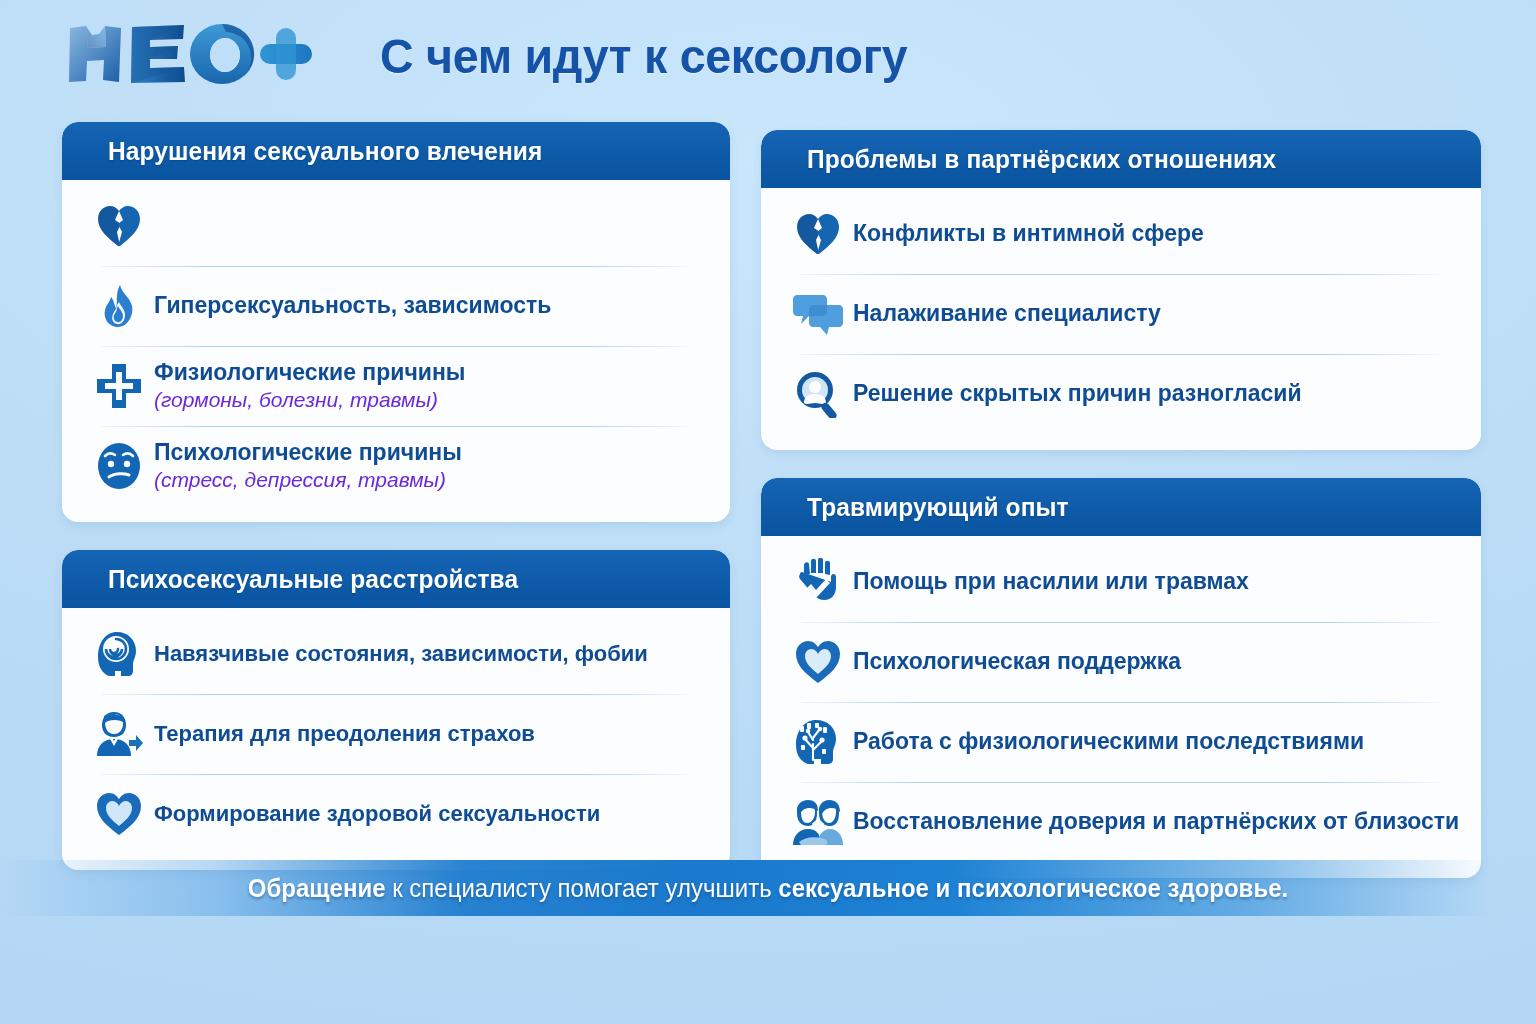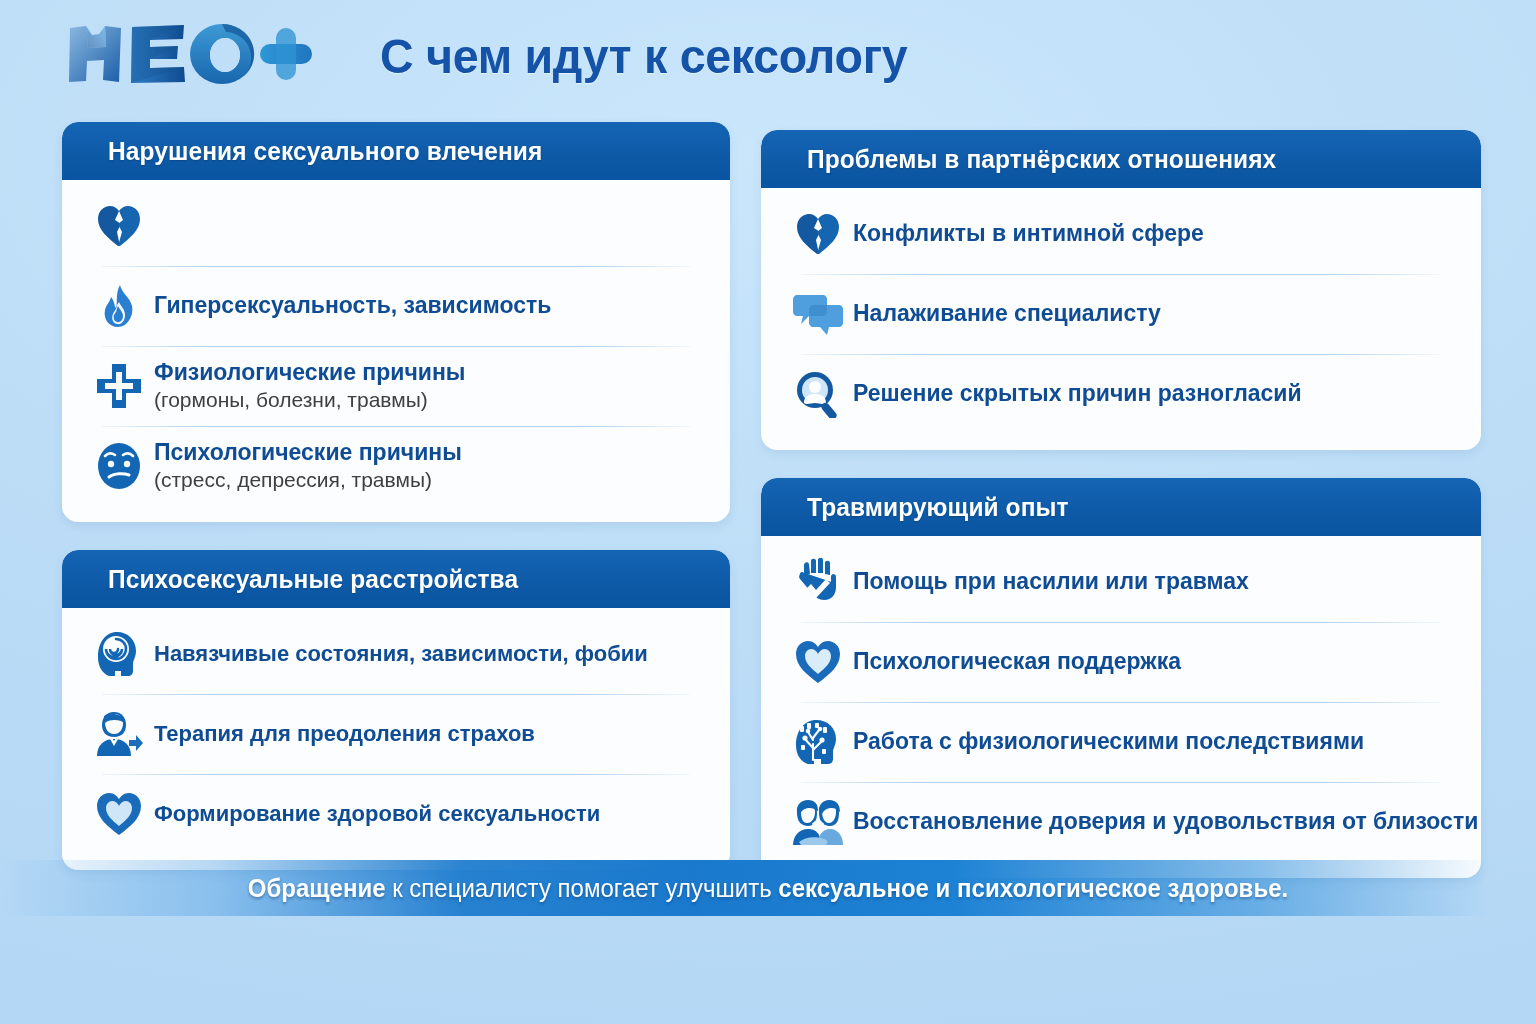--- a/index.html
+++ b/index.html
@@ -130,26 +130,27 @@
     font-weight: bold;
     color: #0f4c94;
     line-height: 1.2;
     white-space: nowrap;
     transform: scaleX(0.98);
     transform-origin: left center;
   }
   .row-title.plain { font-weight: bold; }
   .row-sub {
     font-size: 21px;
-    color: #404040;
+    color: #6d28d9;
     line-height: 1.25;
     margin-top: 12px;
     white-space: nowrap;
     transform: scaleX(0.98);
     transform-origin: left center;
+    font-style: italic;
   }
   .row-tight .row-title { font-size: 22px; }
 
   
   .footer-band {
     position: absolute;
     left: 0;
     right: 0;
     top: 860px;
     height: 56px;
@@ -464,21 +465,21 @@
               <path d="M38 3 C45 3 48 8 48 15 C48 23 45 28 39 28 C32 28 28 23 28 15 C28 8 31 3 38 3 Z" fill="#1266b3"></path>
               <path d="M31 11 C31 6 34 4 38 4 C43 4 45 8 45 14 C45 20 42 25 38 25 C33 25 31 19 31 13 Z" fill="#fbfdff"></path>
               <path d="M28 14 C27 7 32 2 38 2 C46 2 49 7 49 14 L46 12 C44 9 34 9 31 16 Z" fill="#1266b3"></path>
               <path d="M2 47 C2 38 8 31 17 31 C22 31 26 33 28 37 L28 47 Z" fill="#1266b3"></path>
               <path d="M26 47 C26 38 32 31 39 31 C47 31 52 38 52 47 Z" fill="#6aa9dd"></path>
               <path d="M8 44 C14 39 24 38 33 41 C37 42 38 47 33 47 L10 47 Z" fill="#9cc9ea"></path>
               <path d="M27 20 L27 34 M22 26 L27 22 L32 26" stroke="#fbfdff" stroke-width="2" fill="none" stroke-linecap="round"></path>
             </svg>
           </span>
           <span class="row-text">
-            <span class="row-title plain">Восстановление доверия и удовольствия от близости</span>
+            <span class="row-title plain">Восстановление доверия и партнёрских от близости</span>
           </span>
         </div>
 
       </div>
     </div>
 
   </div>
 
   <div class="footer-band"></div>
   <div class="footer-text"><span>Обращение</span><span class="thin"> к специалисту помогает улучшить </span><span>сексуальное и психологическое здоровье.</span></div>

